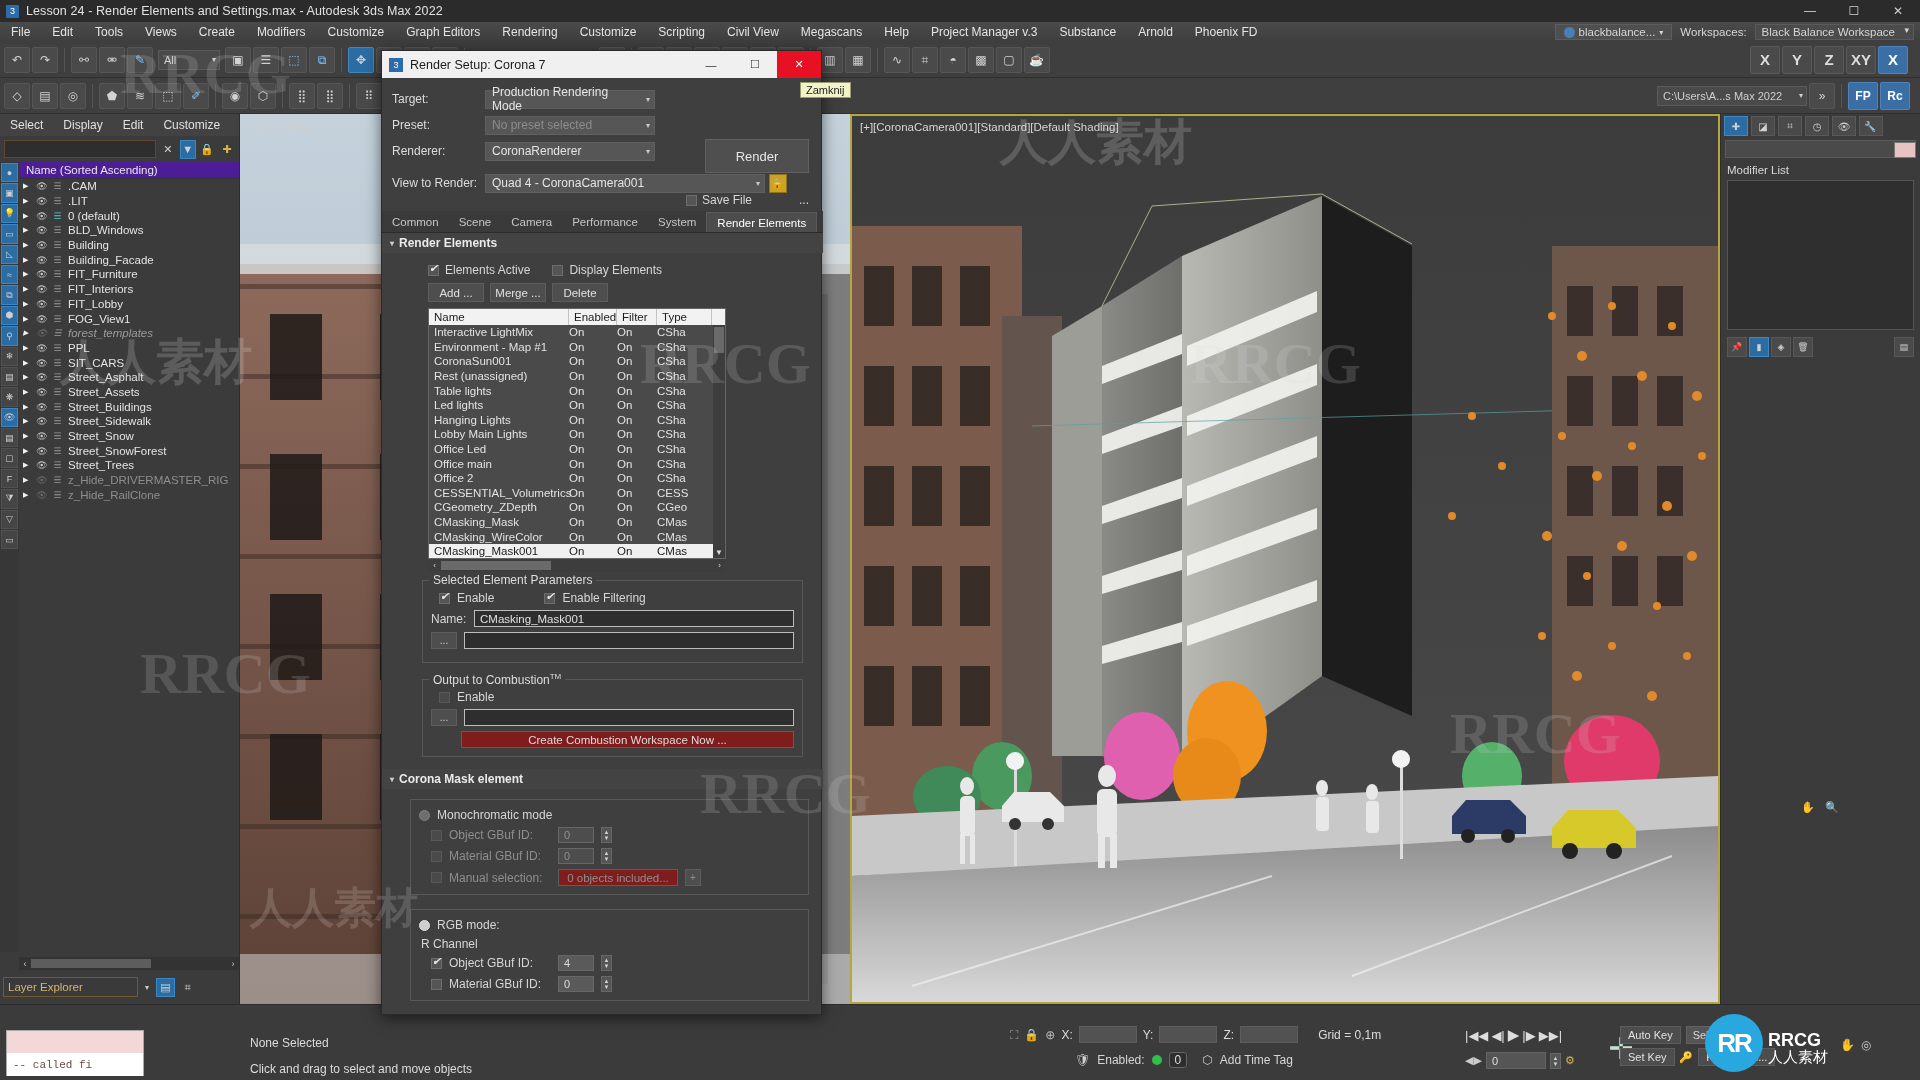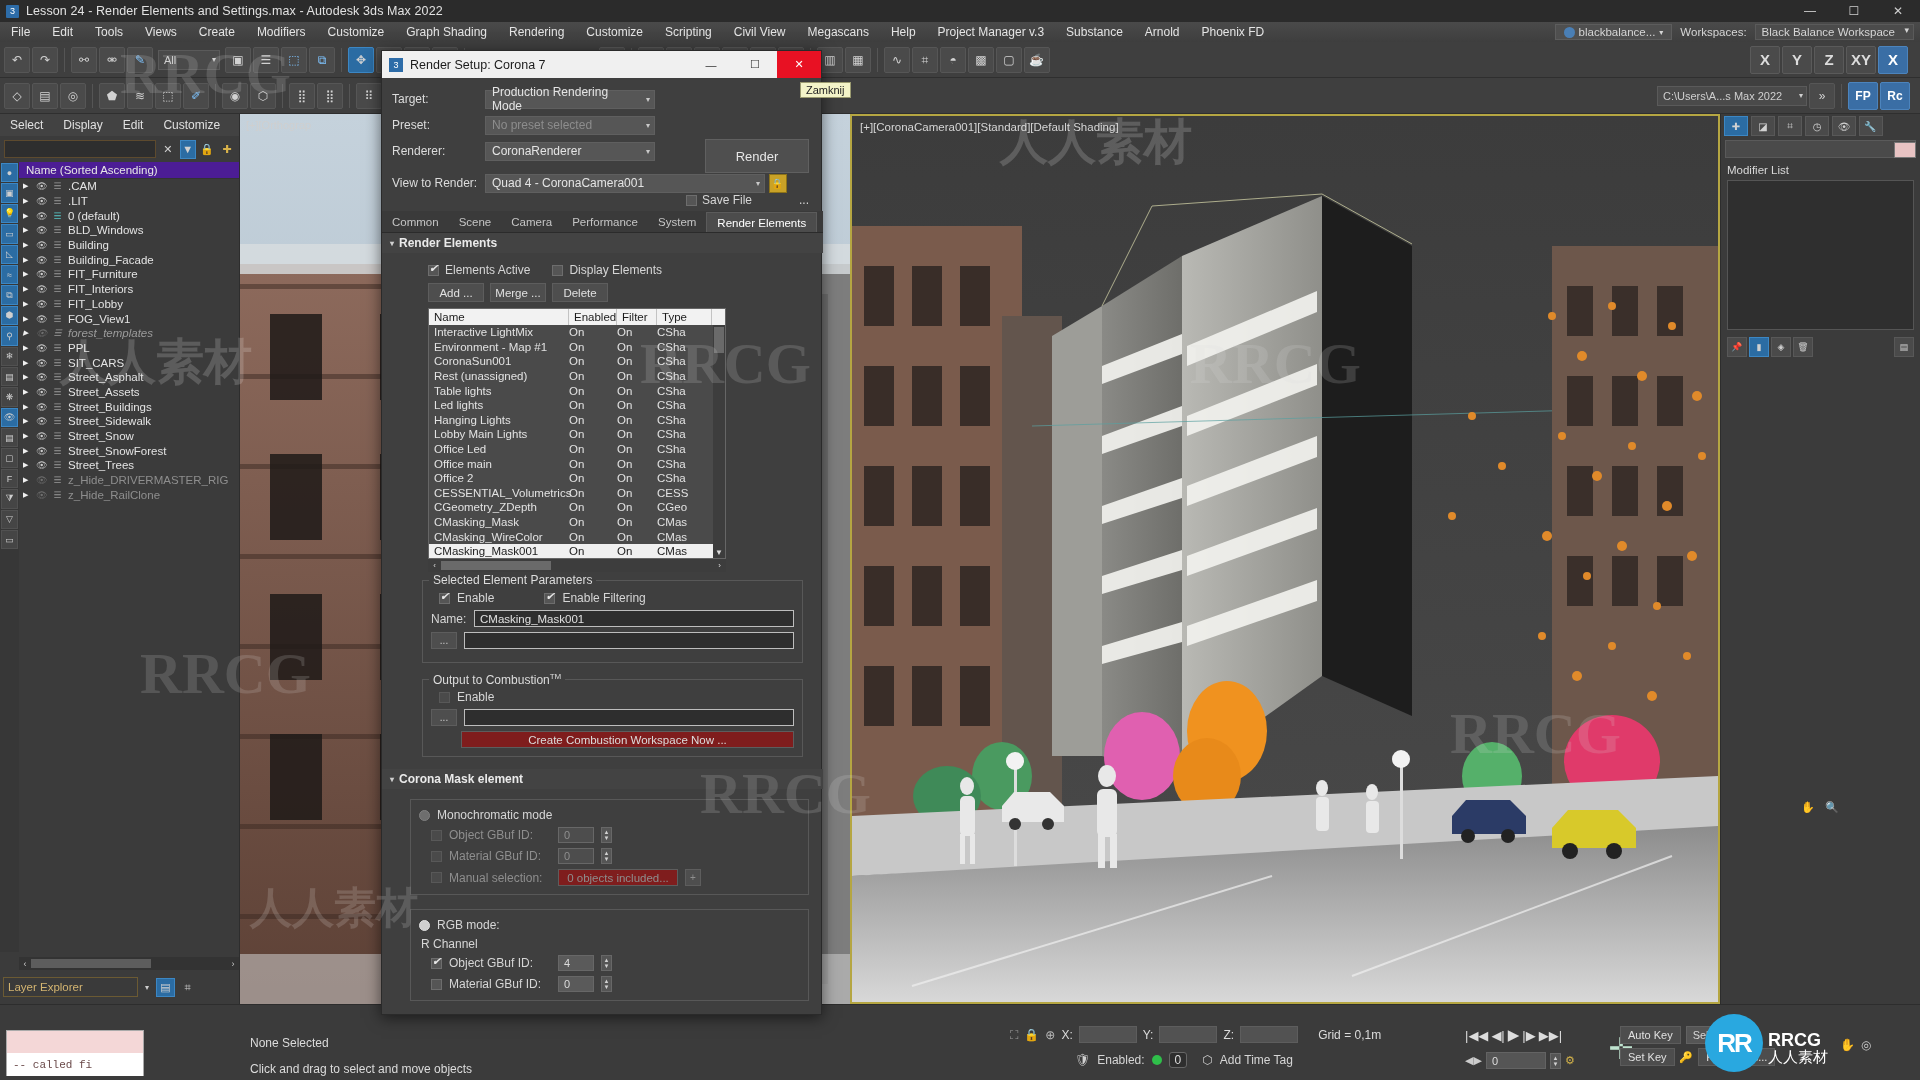--- a/index.html
+++ b/index.html
@@ -240,21 +240,21 @@
 </div>
 
 <div id="menubar">
   <div class="mi">File</div>
   <div class="mi">Edit</div>
   <div class="mi">Tools</div>
   <div class="mi">Views</div>
   <div class="mi">Create</div>
   <div class="mi">Modifiers</div>
   <div class="mi">Customize</div>
-  <div class="mi">Graph Shading</div>
+  <div class="mi">Graph Editors</div>
   <div class="mi">Rendering</div>
   <div class="mi">Customize</div>
   <div class="mi">Scripting</div>
   <div class="mi">Civil View</div>
   <div class="mi">Megascans</div>
   <div class="mi">Help</div>
   <div class="mi">Project Manager v.3</div>
   <div class="mi">Substance</div>
   <div class="mi">Arnold</div>
   <div class="mi">Phoenix FD</div>

